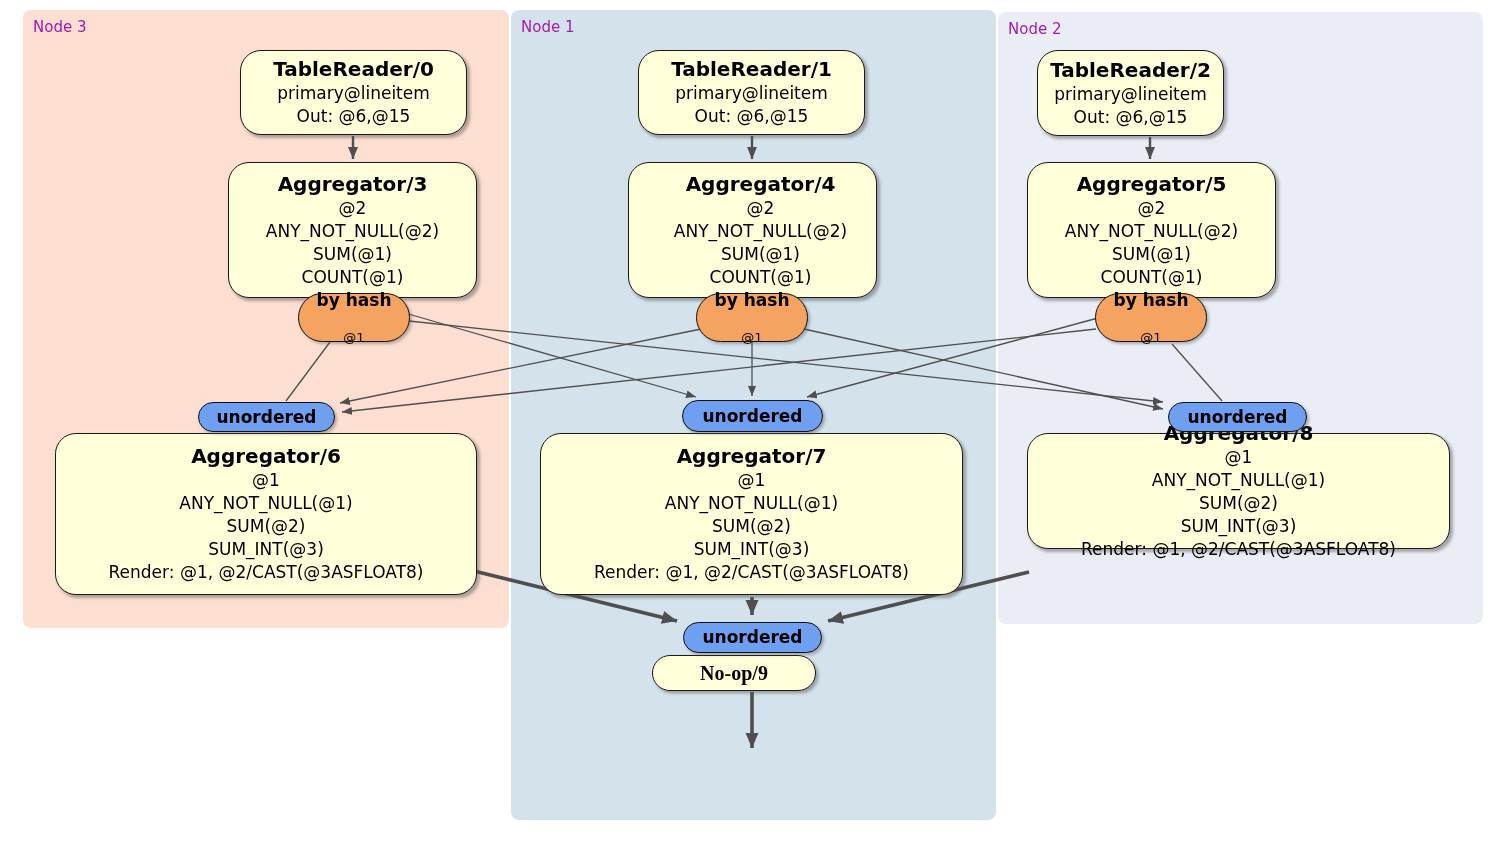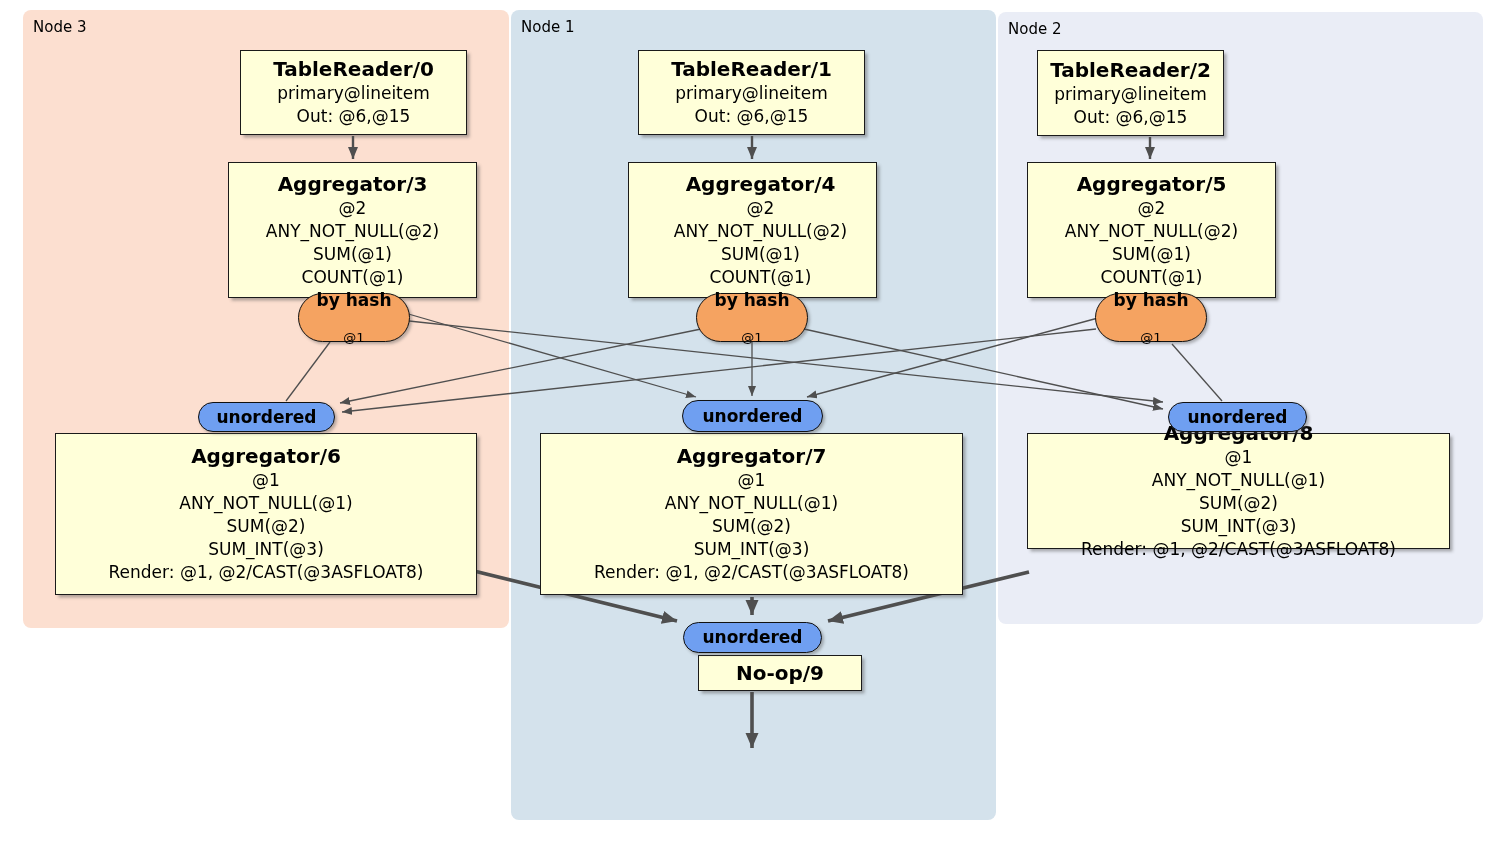--- a/index.html
+++ b/index.html
@@ -4,32 +4,32 @@
 <style>
   html,body{margin:0;padding:0;background:var(--canvas-bg,#ffffff);}
   body{width:1504px;height:842px;overflow:hidden;
        font-family:"DejaVu Sans","Liberation Sans",sans-serif;color:#000;}
   .canvas{position:relative;width:1504px;height:842px;}
 
   .region{position:absolute;border-radius:8px;z-index:1;}
   .region-n3{left:23px;top:10px;width:486px;height:618px;background:var(--region-node3-bg,#fcdfd0);}
   .region-n1{left:511px;top:10px;width:485px;height:810px;background:var(--region-node1-bg,#d4e2ec);}
   .region-n2{left:998px;top:12px;width:485px;height:612px;background:var(--region-node2-bg,#eaedf6);}
-  .region-label{position:absolute;top:8px;left:10px;font-size:15px;line-height:18px;color:#000000;}
+  .region-label{position:absolute;top:8px;left:10px;font-size:15px;line-height:18px;color:#a21caf;}
 
   .edges{position:absolute;left:0;top:0;width:1504px;height:842px;z-index:2;}
   .edges line{stroke:var(--edge-color,#4f4f4f);}
   .e-thin{stroke-width:1.3px;}
   .e-med{stroke-width:2.4px;}
   .e-thick{stroke-width:3.6px;}
   .edges marker path{fill:var(--edge-color,#4f4f4f);}
 
   .proc{position:absolute;box-sizing:border-box;z-index:3;
         background:var(--processor-fill,#ffffd9);
-        border:1.5px solid var(--processor-border,#1a1a1a);border-radius:0;
+        border:1.5px solid var(--processor-border,#1a1a1a);border-radius:21px;
         box-shadow:2.5px 2.5px 3px rgba(80,80,80,.45);
         display:flex;flex-direction:column;align-items:center;justify-content:center;
         text-align:center;padding:2px 4px;}
   .ptitle{font-weight:bold;font-size:20px;line-height:25px;white-space:nowrap;}
   .pline{font-size:17px;line-height:23px;white-space:nowrap;}
 
   .oval{position:absolute;box-sizing:border-box;z-index:4;
         border:1.5px solid #111;border-radius:999px;
         display:flex;flex-direction:column;align-items:center;justify-content:center;
         text-align:center;box-shadow:2px 2px 3px rgba(80,80,80,.4);gap:20px;}
@@ -42,21 +42,21 @@
   
   .tr0{left:240px;top:50px;width:227px;height:85px;}
   .tr1{left:638px;top:50px;width:227px;height:85px;}
   .tr2{left:1037px;top:50px;width:187px;height:86px;}
   .agg3{left:228px;top:162px;width:249px;height:136px;}
   .agg4{left:628px;top:162px;width:249px;height:136px;padding-left:20px;}
   .agg5{left:1027px;top:162px;width:249px;height:136px;}
   .agg6{left:55px;top:433px;width:422px;height:162px;}
   .agg7{left:540px;top:433px;width:423px;height:162px;}
   .agg8{left:1027px;top:433px;width:423px;height:116px;}
-  .noop9{left:698px;top:655px;width:164px;height:36px;}
+  .noop9{left:652px;top:655px;width:164px;height:36px;font-family:Liberation Serif, serif;}
   .resp{left:673px;top:754px;width:157px;height:38px;}
 
   
   .r1{left:298px;top:293px;width:112px;height:49px;}
   .r2{left:696px;top:293px;width:112px;height:49px;}
   .r3{left:1095px;top:293px;width:112px;height:49px;}
   .s1{left:198px;top:402px;width:137px;height:30px;}
   .s2{left:682px;top:400px;width:141px;height:32px;}
   .s3{left:1168px;top:402px;width:139px;height:30px;}
   .s4{left:683px;top:622px;width:139px;height:31px;}

